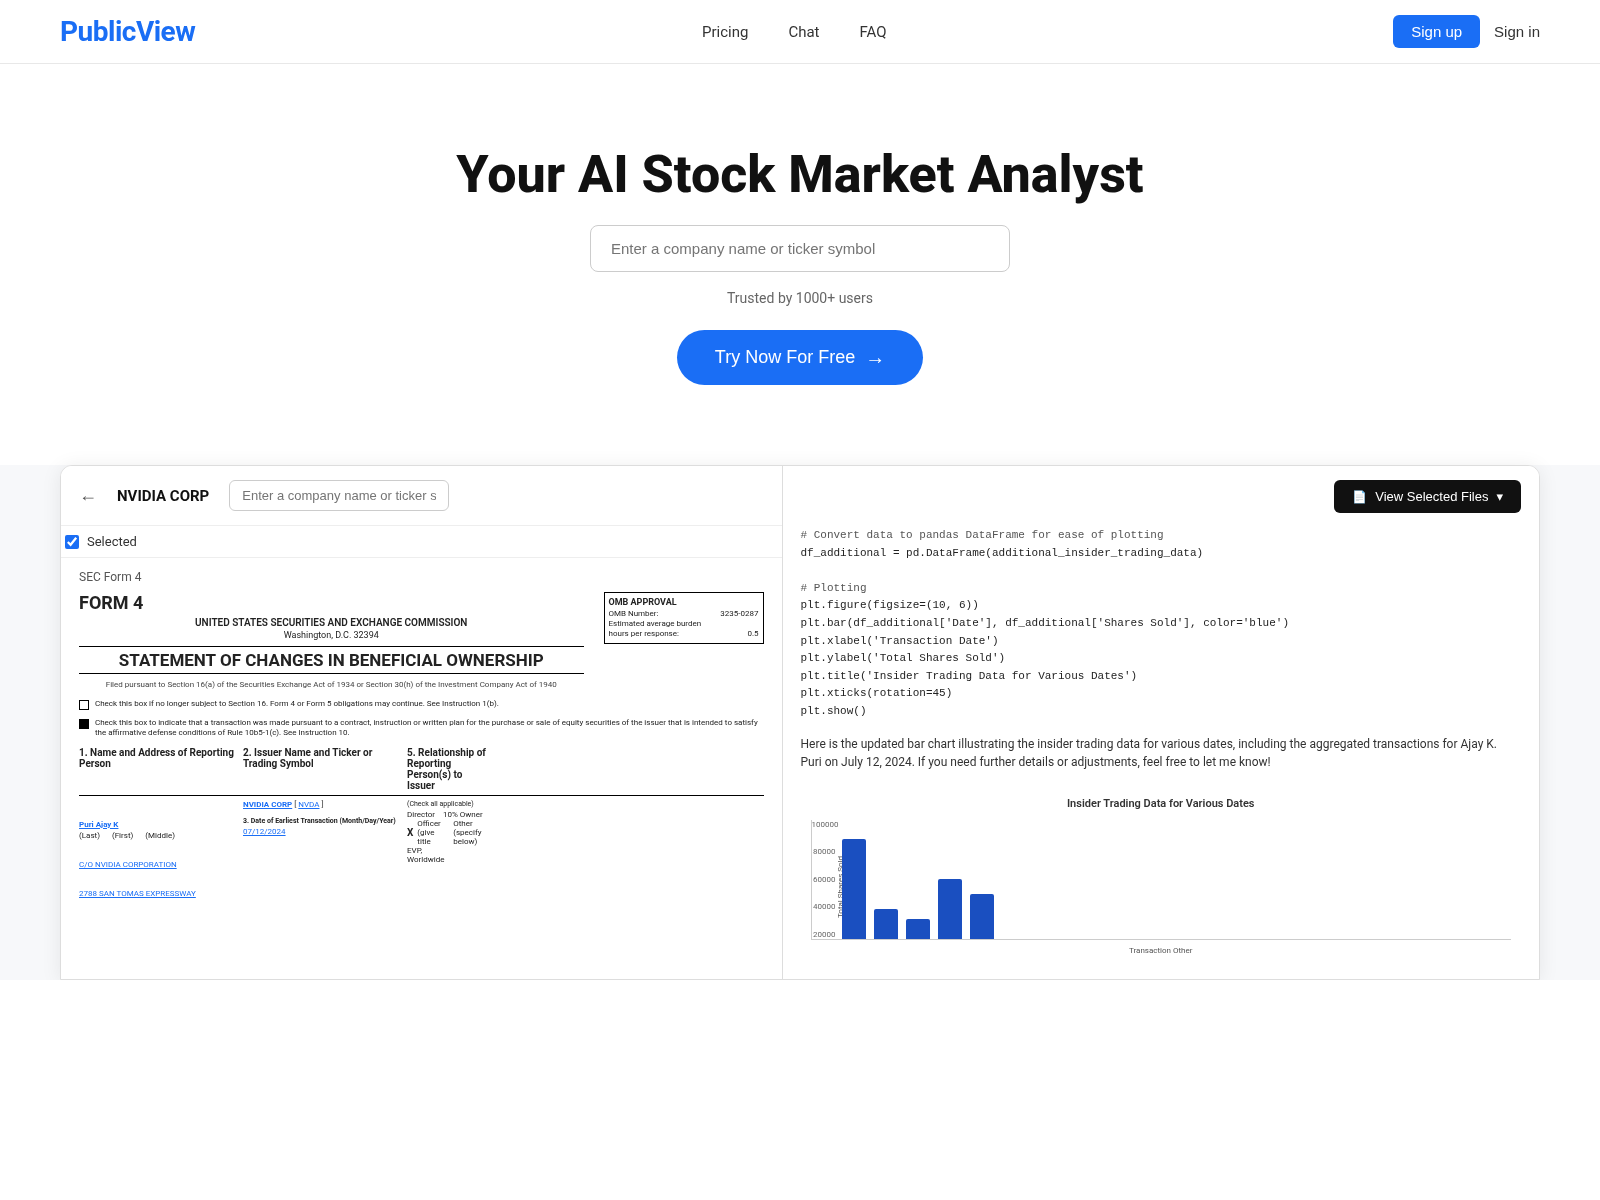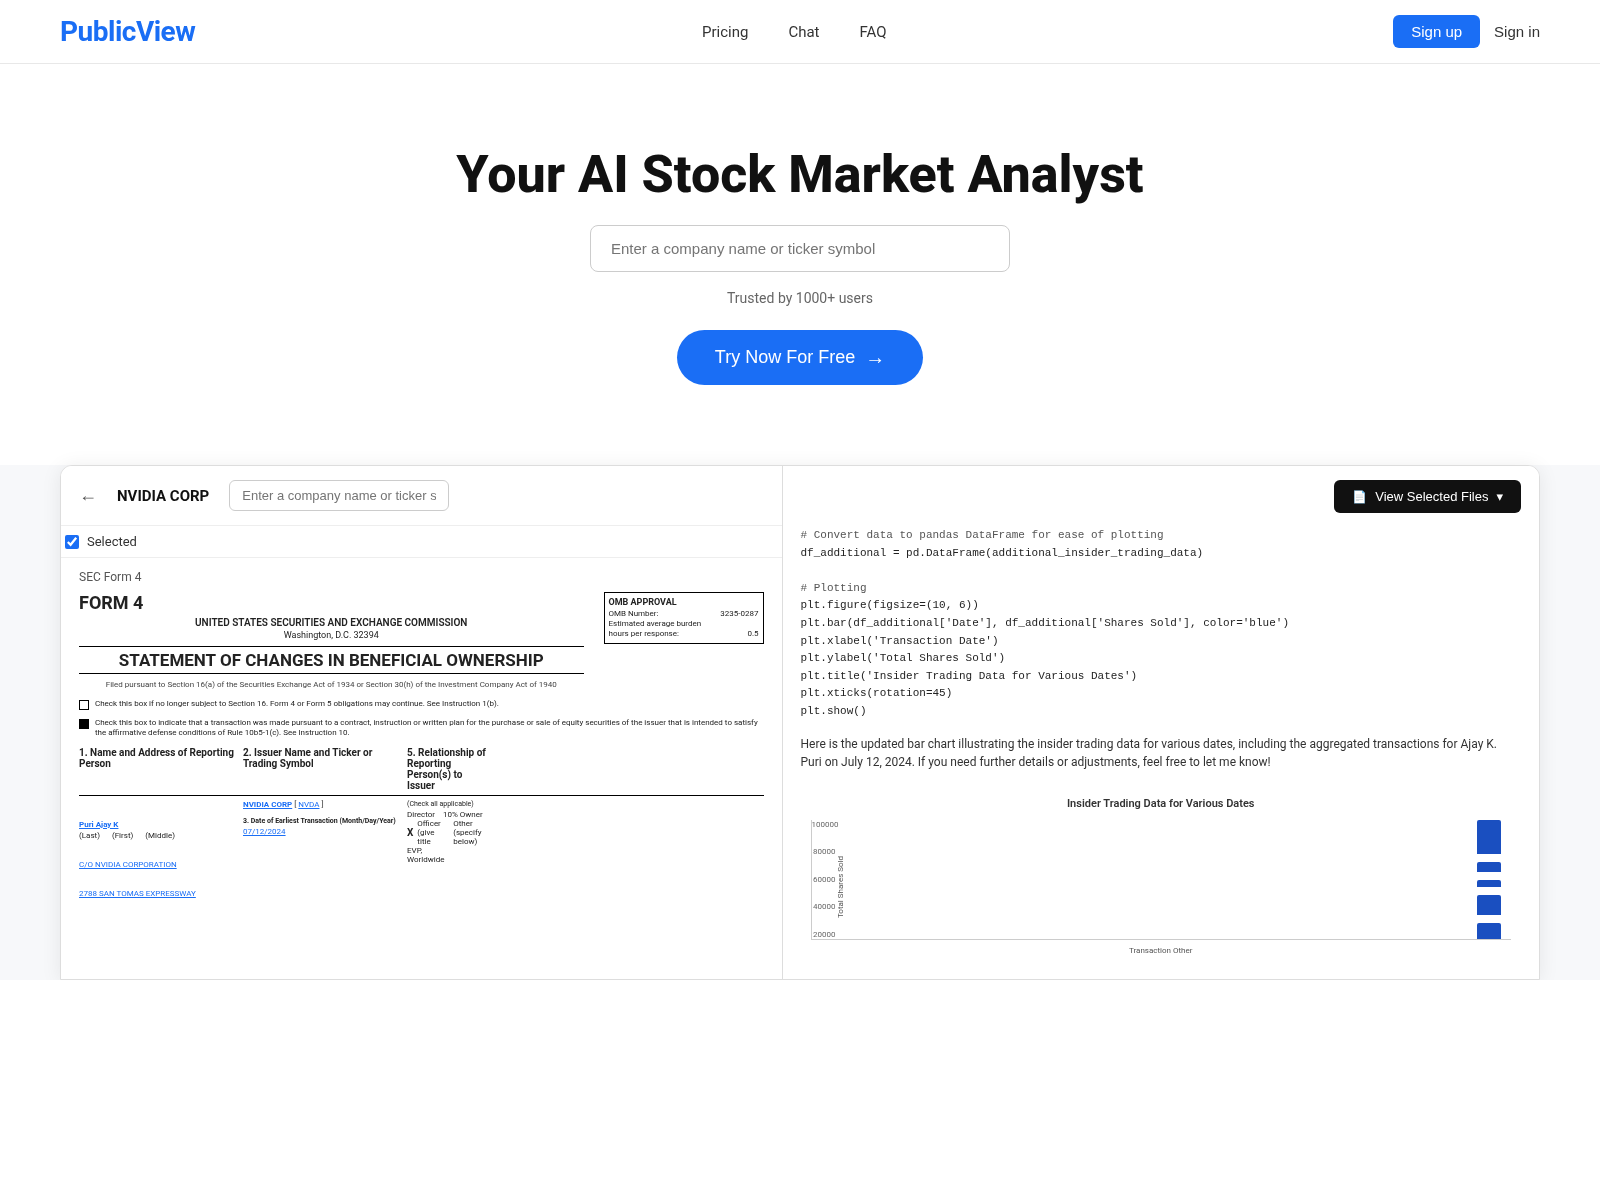--- a/index.html
+++ b/index.html
@@ -336,21 +336,20 @@
     }
     .chart-area {
       display: flex;
       align-items: flex-end;
       gap: 8px;
       height: 120px;
       border-left: 1px solid #ccc;
       border-bottom: 1px solid #ccc;
       padding: 0 10px 0 30px;
       position: relative;
-      flex-direction: column;
     }
     .chart-bar {
       background: #1a4fc0;
       width: 24px;
       border-radius: 2px 2px 0 0;
     }
     .chart-y-labels {
       position: absolute;
       left: 0;
       top: 0;

